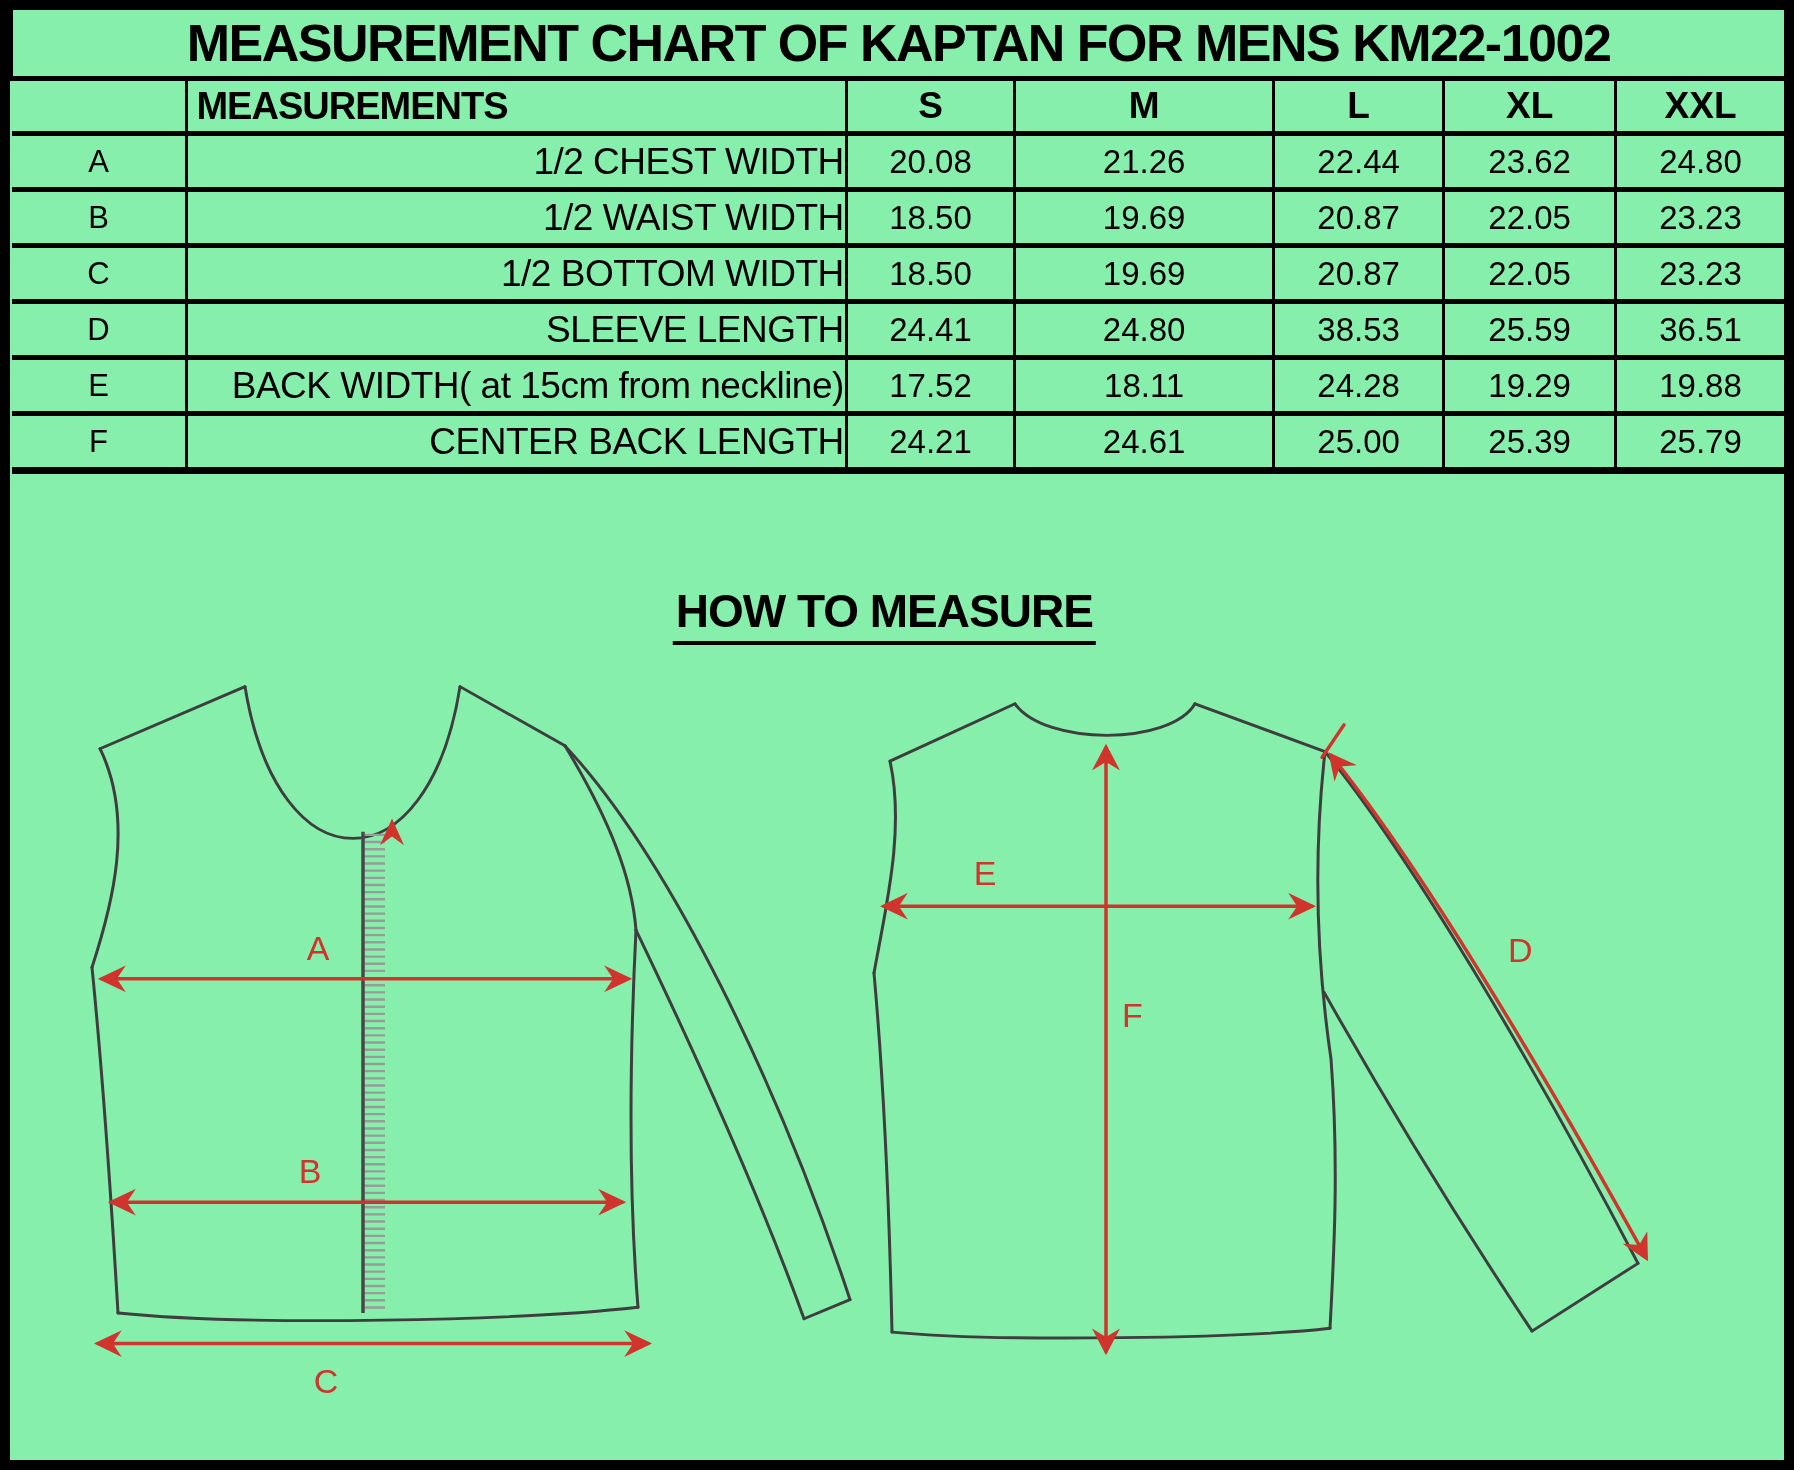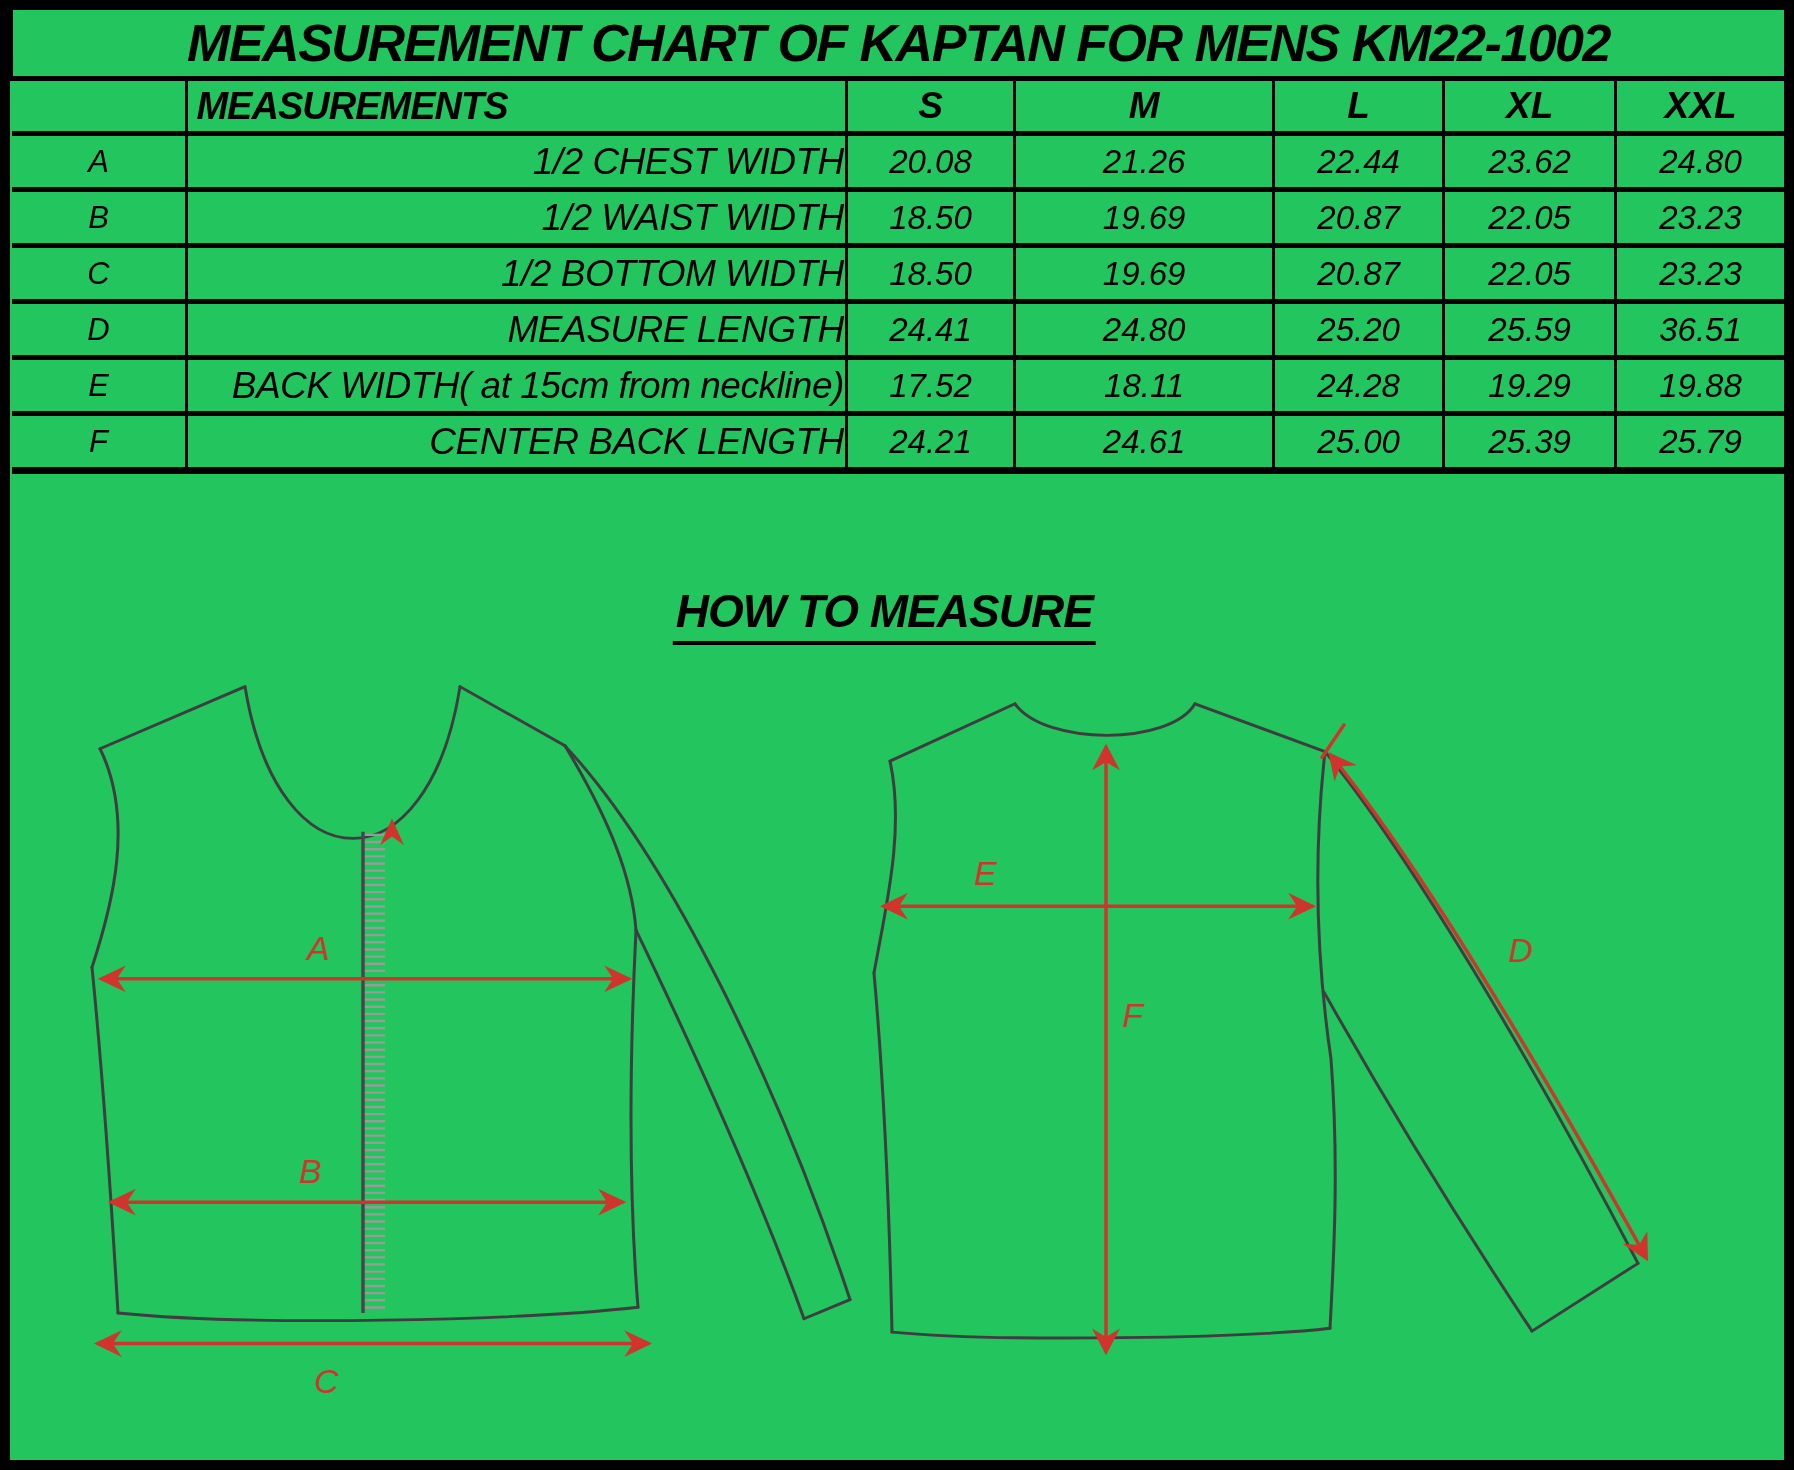--- a/index.html
+++ b/index.html
@@ -1,20 +1,20 @@
 <!DOCTYPE html>
 <html><head>
 <meta charset="utf-8">
 <style>
   html,body { margin:0; padding:0; background:#ffffff; }
   .page {
     width:1794px; height:1470px; box-sizing:border-box;
-    border:10px solid #000; background:#22c55e;
+    border:10px solid #000; background:#86efac;
     font-family:"Liberation Sans", sans-serif;
-    display:flex; flex-direction:column; overflow:hidden;font-style:italic;
+    display:flex; flex-direction:column; overflow:hidden;
   }
   
   table.size-table { width:100%; border-collapse:collapse; table-layout:fixed; }
   table.size-table td { border-left:3px solid #000; border-bottom:5px solid #000; overflow:hidden; }
   table.size-table td.no-left { border-left:none; }
   td.title-cell {
     border-left:none; border-bottom:7px solid #000;
     height:64px; text-align:center; vertical-align:middle;
     font-size:52px; font-weight:bold; letter-spacing:-1.5px;
   }
@@ -88,24 +88,24 @@
       <td class="c-letter no-left">C</td>
       <td class="c-name">1/2 BOTTOM WIDTH</td>
       <td class="c-val">18.50</td>
       <td class="c-val">19.69</td>
       <td class="c-val">20.87</td>
       <td class="c-val">22.05</td>
       <td class="c-val">23.23</td>
     </tr>
     <tr class="data-row">
       <td class="c-letter no-left">D</td>
-      <td class="c-name"> MEASURE LENGTH</td>
+      <td class="c-name"> SLEEVE LENGTH</td>
       <td class="c-val">24.41</td>
       <td class="c-val">24.80</td>
-      <td class="c-val">25.20</td>
+      <td class="c-val">38.53</td>
       <td class="c-val">25.59</td>
       <td class="c-val">36.51</td>
     </tr>
     <tr class="data-row">
       <td class="c-letter no-left">E</td>
       <td class="c-name">BACK WIDTH( at 15cm from neckline)</td>
       <td class="c-val">17.52</td>
       <td class="c-val">18.11</td>
       <td class="c-val">24.28</td>
       <td class="c-val">19.29</td>

